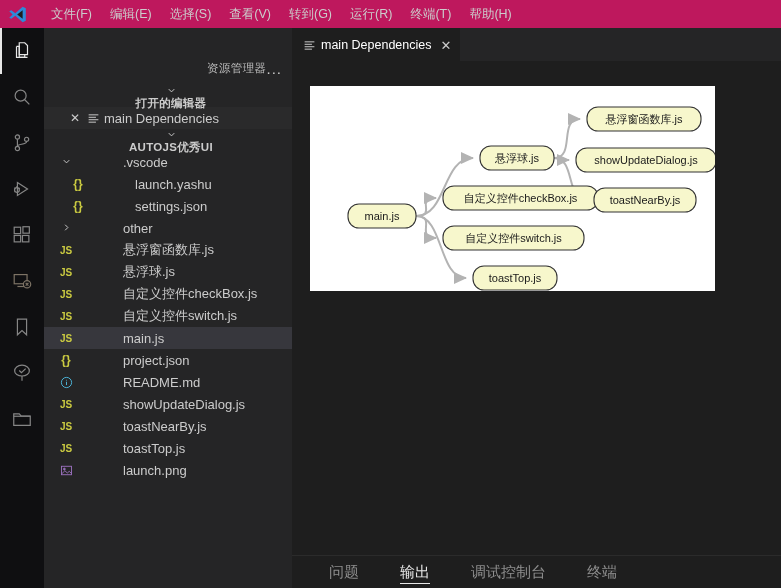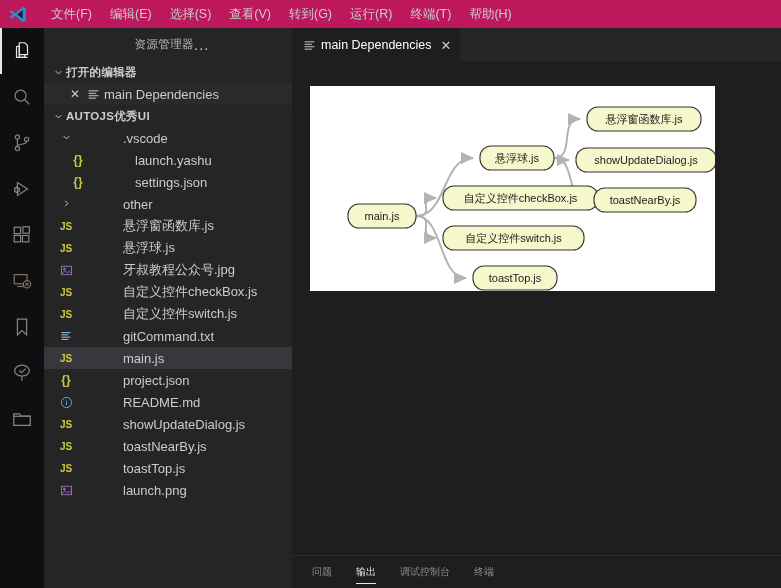--- a/index.html
+++ b/index.html
@@ -36,28 +36,29 @@
   .act-icon.active::before {
     content: ""; position: absolute; left: 0; top: 0; width: 2px; height: 46px; background: #e7e7e7;
   }
 
   
   .sidebar {
     position: absolute; top: 28px; left: 44px; width: 248px; height: 560px;
     background: #252526; overflow: hidden;
   }
   .sb-header {
-    height: 33px; display: flex; align-items: center; justify-content: center;
+    height: 33px; display: flex; align-items: center; justify-content: flex-end;
     padding: 0 10px 0 18px;
+    margin-top: 24px;
   }
   .sb-title { font-size: 11.5px; color: #bbbbbb; letter-spacing: .4px; }
   .sb-dots { color: #cccccc; font-size: 15px; line-height: 10px; letter-spacing:1px; cursor: pointer; }
 
   .section-row {
-    height: 22px; display: flex; align-items: center; padding-left: 6px; cursor: pointer;
+    height: 22px; display: flex; align-items: center; padding-left: 6px; cursor: pointer; flex-direction: column;
   }
   .section-label { font-size: 11.5px; font-weight: bold; color: #cccccc; letter-spacing: .3px; }
   .twisty { width: 16px; display:flex; align-items:center; justify-content:center; color:#cccccc; }
 
   .open-editor-row {
     height: 22px; display: flex; align-items: center; padding-left: 22px; cursor: pointer;
     background: #2a2a2b;
   }
   .oe-close { width: 18px; color:#cccccc; font-size: 12px; display:flex; align-items:center; justify-content:center;}
   .oe-icon { width: 18px; display:flex; align-items:center; justify-content:center; }
@@ -100,22 +101,22 @@
     font-size: 11px; fill: #1a1a1a; text-anchor: middle; dominant-baseline: middle;
   }
 
   
   .panel {
     position: absolute; bottom: 0; left: 0; width: 489px; height: 33px;
     background: #1e1e1e; border-top: 1px solid #2b2b2b;
     display: flex; align-items: center; padding-left: 20px;
   }
   .panel-tab {
-    font-size: 10px; color: #8d8d8d; margin-right: 24px; cursor: pointer;
-    height: 33px; display: flex; align-items: center; position: relative;
+    font-size: 15px; color: #8d8d8d; margin-right: 24px; cursor: pointer;
+    height: 33px; display: flex; align-items: center; position: relative; margin-left: 17px;
   }
   .panel-tab.active { color: #e7e7e7; }
   .panel-tab.active::after {
     content:""; position:absolute; bottom:5px; left:0; right:0; height:1px; background:#e7e7e7;
   }
 </style>
 </head>
 <body>
 
 <div id="app">
@@ -300,50 +301,30 @@
         <div class="file-row">
           <span class="fr-indent" style="width: 12px;"></span>
           <span class="fr-icon">
             <span class="ic-js">JS</span>
           </span>
           <span class="fr-label">悬浮球.js</span>
         </div>
         <div class="file-row">
           <span class="fr-indent" style="width: 12px;"></span>
           <span class="fr-icon">
-            <svg width="13" height="13" viewBox="0 0 16 16" fill="none" stroke="#a074c4" stroke-width="1.1">
-              <rect x="1.8" y="2.8" width="12.4" height="10.4"></rect>
-              <circle cx="5.4" cy="6.2" r="1.1" fill="#a074c4"></circle>
-              <path d="M2.2 12 L6 8.3 L9 11 L11.4 9 L14 11.6" fill="none"></path>
-            </svg>
-          </span>
-          <span class="fr-label">牙叔教程公众号.jpg</span>
-        </div>
-        <div class="file-row">
-          <span class="fr-indent" style="width: 12px;"></span>
-          <span class="fr-icon">
             <span class="ic-js">JS</span>
           </span>
           <span class="fr-label">自定义控件checkBox.js</span>
         </div>
         <div class="file-row">
           <span class="fr-indent" style="width: 12px;"></span>
           <span class="fr-icon">
             <span class="ic-js">JS</span>
           </span>
           <span class="fr-label">自定义控件switch.js</span>
-        </div>
-        <div class="file-row">
-          <span class="fr-indent" style="width: 12px;"></span>
-          <span class="fr-icon">
-            <svg width="12" height="12" viewBox="0 0 16 16" fill="none" stroke="#9cdcfe" stroke-width="1.2">
-              <path d="M2 3.5 h12M2 6.5 h9M2 9.5 h12M2 12.5 h9"></path>
-            </svg>
-          </span>
-          <span class="fr-label">gitCommand.txt</span>
         </div>
         <div class="file-row selected">
           <span class="fr-indent" style="width: 12px;"></span>
           <span class="fr-icon">
             <span class="ic-js">JS</span>
           </span>
           <span class="fr-label">main.js</span>
         </div>
         <div class="file-row">
           <span class="fr-indent" style="width: 12px;"></span>

